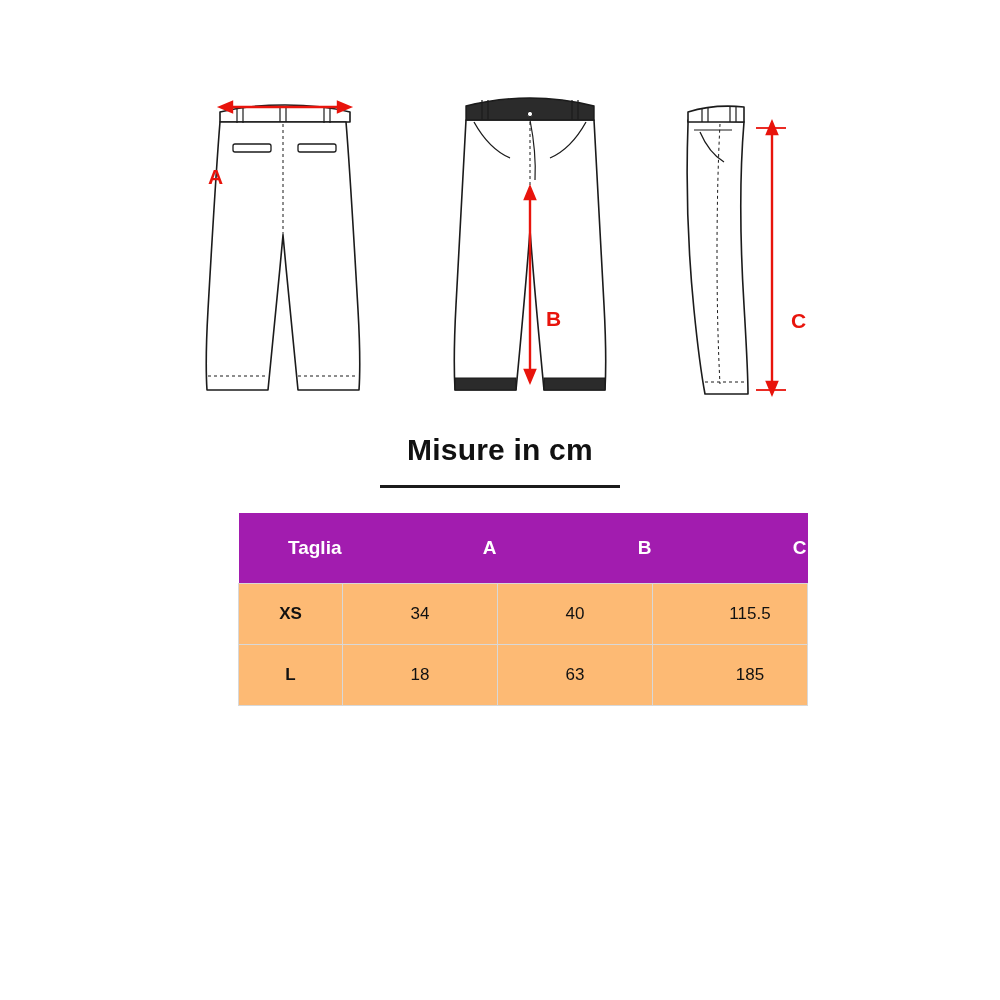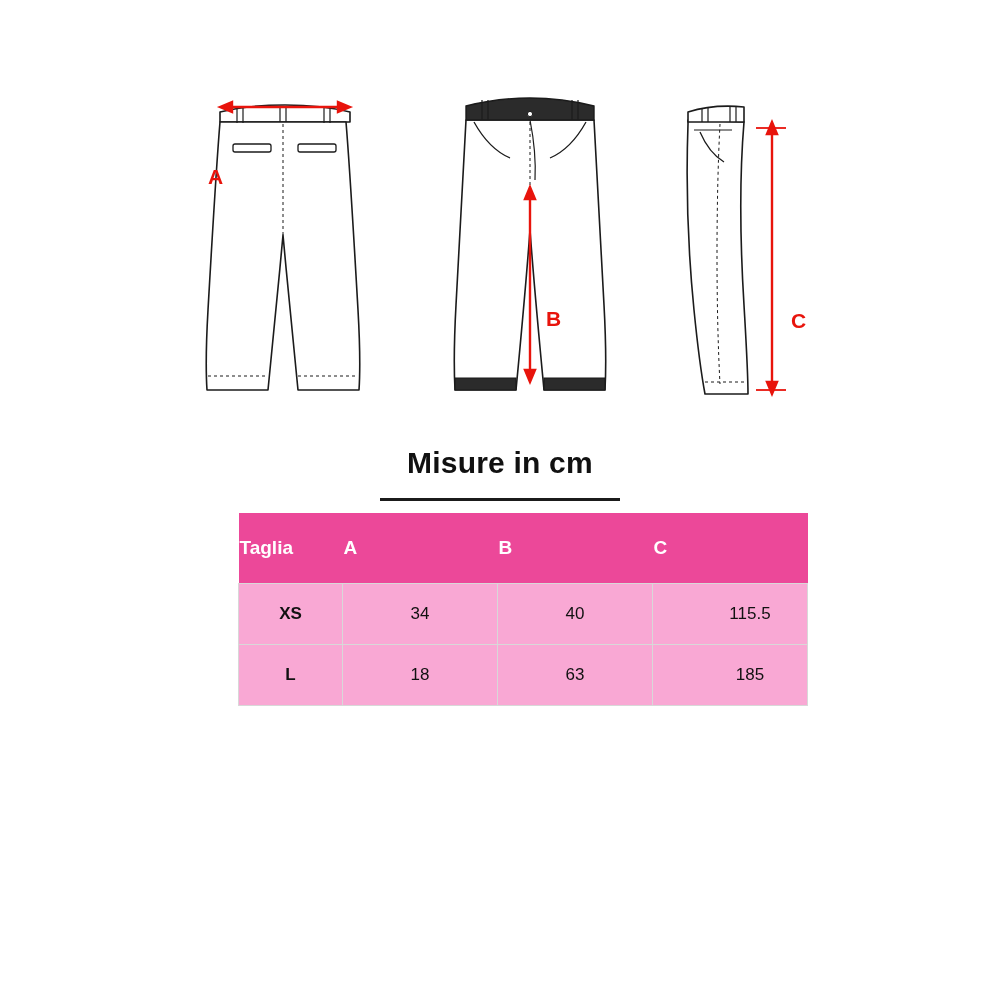--- a/index.html
+++ b/index.html
@@ -54,21 +54,21 @@
     left: 0;
     top: 432px;
     width: 1000px;
     text-align: center;
   }
   .title {
     font-size: 30px;
     font-weight: bold;
     letter-spacing: 0.2px;
     color: #111111;
-    margin: 14px;
+    margin: 1px;
   }
   .title-rule {
     width: 240px;
     height: 3px;
     background: #1b1b1b;
     margin: 18px auto 0 auto;
   }
 
   
   .table-wrap {
@@ -76,38 +76,38 @@
     left: 238px;
     top: 513px;
     width: 562px;
   }
   table.size-table {
     border-collapse: collapse;
     width: 562px;
     table-layout: fixed;
   }
   table.size-table thead th {
-    background: #ec4899;
+    background: #a21caf;
     color: #ffffff;
     font-size: 19px;
     font-weight: bold;
     height: 68px;
-    text-align: left;
+    text-align: right;
     border: none;
   }
   table.size-table thead th.col-size { width: 102px; }
   table.size-table thead th.col-m    { width: 153px; }
 
   table.size-table tbody td {
     height: 58px;
     text-align: center;
     font-size: 17px;
     color: #111111;
     border: 1px solid #d8d8d8;
-    background: #f9a8d4;
+    background: #fdba74;
   }
   table.size-table tbody td.size-cell {
     font-weight: bold;
   }
   table.size-table tbody tr td:first-child { border-left: 1px solid #d8d8d8; }
   table.size-table tbody tr td:last-child  { border-right: 1px solid #d8d8d8; padding-left: 41px; }
 </style>
 </head>
 <body>
 

